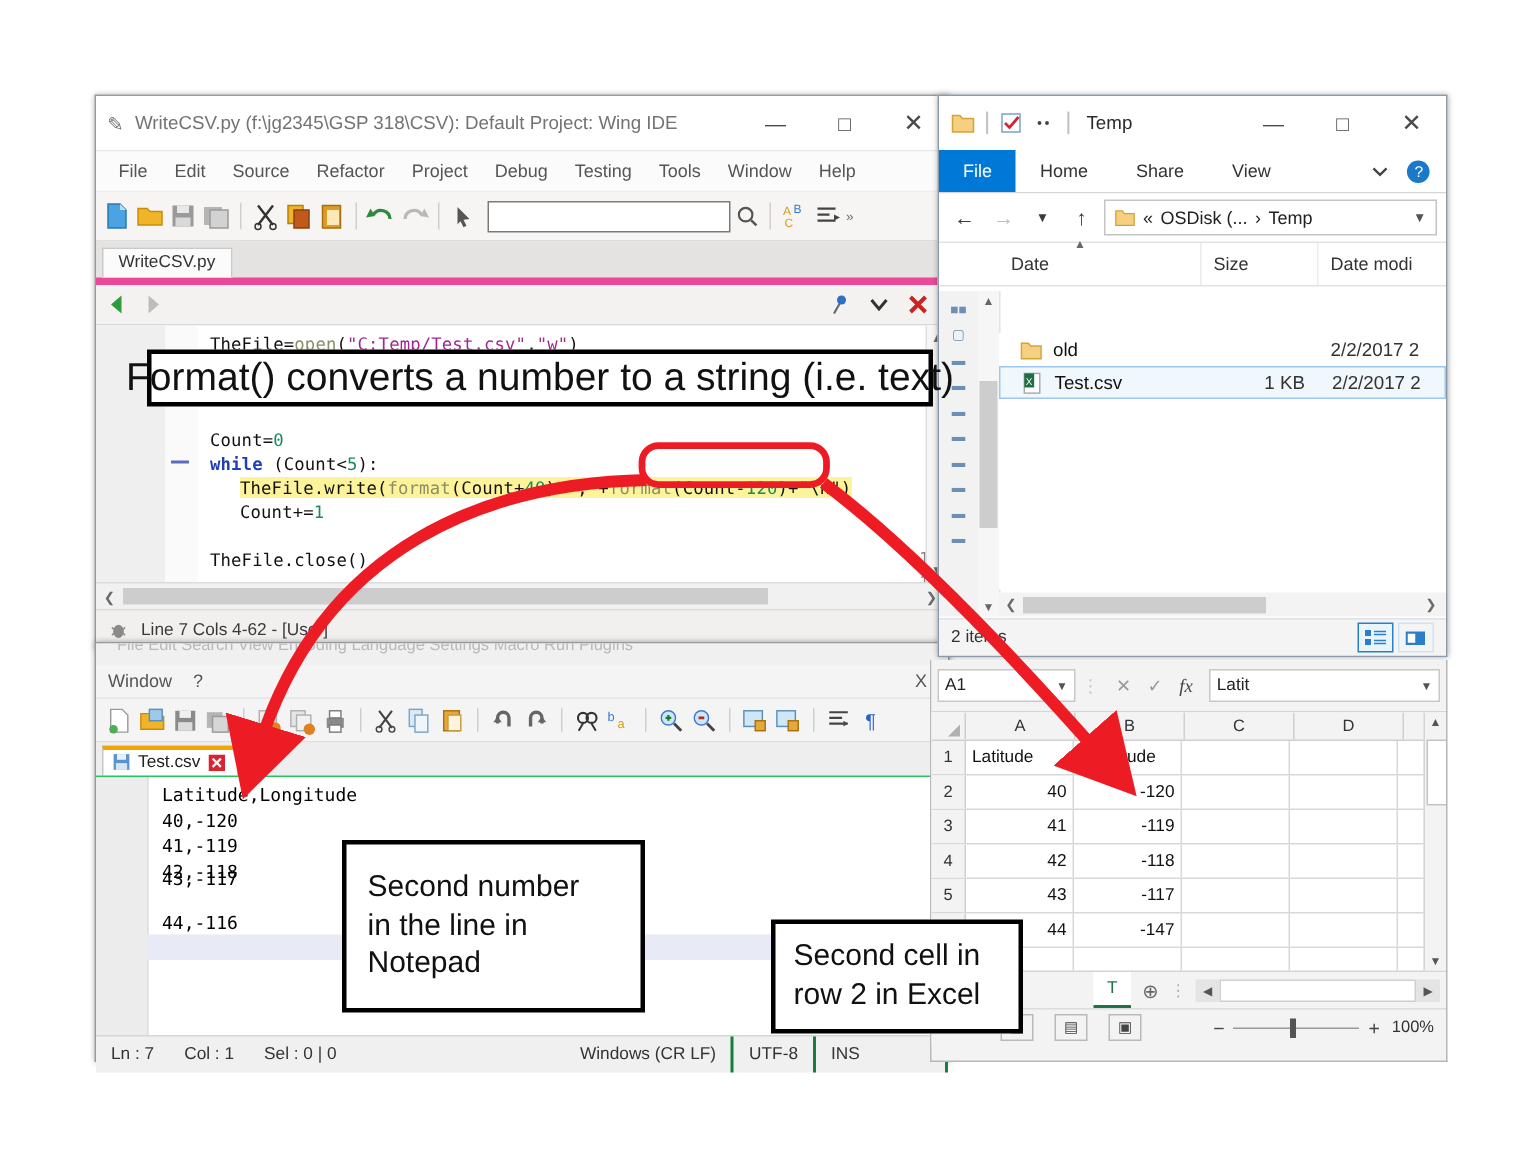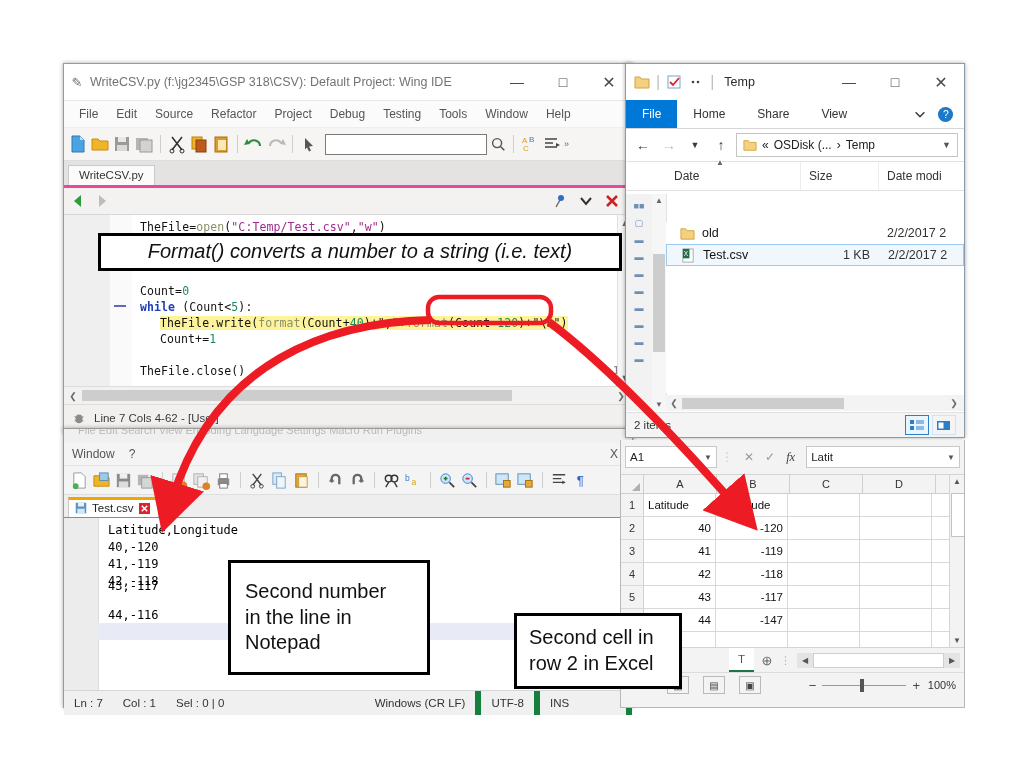--- a/index.html
+++ b/index.html
@@ -15,21 +15,21 @@
   #wing .titlebar{height:36px;display:flex;align-items:center;background:#ffffff;border-bottom:1px solid #e8e8e8;}
   #wing .tb-icon{width:26px;text-align:center;color:#6f6f6f;font-size:13px;}
   #wing .tb-title{flex:1;font-size:12.5px;color:#737373;white-space:nowrap;overflow:hidden;}
   .winbtn{width:46px;height:34px;display:flex;align-items:center;justify-content:center;color:#4a4a4a;font-size:14px;}
   .winbtn.close{font-size:16px;}
   #wing .menubar{height:26px;display:flex;align-items:center;padding-left:6px;background:#fbfbfb;border-bottom:1px solid #eeeeee;}
   #wing .menubar span{font-size:12px;color:#555;padding:0 9px;white-space:nowrap;}
   #wing .toolbar{height:32px;display:flex;align-items:center;padding:0 4px;background:#f6f5f4;border-bottom:1px solid #dedede;gap:2px;}
   #wing .tsep{width:1px;height:18px;background:#cfcfcf;margin:0 4px;}
   #wing .searchbox{width:160px;height:19px;border:1px solid #7a7a7a;background:#fff;margin-left:4px;}
-  #wing .tabstrip{height:24px;background:#e4e3e2;display:flex;align-items:flex-end;border-bottom:3px solid #ec4899;}
+  #wing .tabstrip{height:24px;background:#e4e3e2;display:flex;align-items:flex-end;border-bottom:5px solid #ec4899;}
   #wing .tabitem{background:#fbfbfb;border:1px solid #c9c9c9;border-bottom:none;padding:3px 10px 4px;font-size:11.5px;color:#333;margin-left:4px;}
   #wing .navbar{height:26px;display:flex;align-items:center;background:#f3f2f1;border-bottom:1px solid #d8d8d8;padding:0 6px;}
   #wing .navspacer{flex:1;}
   #wing .editor{position:relative;height:171px;background:#ffffff;overflow:hidden;}
   #wing .gutter{position:absolute;left:0;top:0;width:46px;height:100%;background:#efefef;border-right:1px solid #e2e2e2;}
   #wing .fold{position:absolute;left:46px;top:0;width:22px;height:100%;background:#fafafa;}
   #wing .lnum{position:absolute;right:6px;font-size:11px;color:#7d7d7d;font-family:"DejaVu Sans Mono",monospace;}
   #wing .codeline{position:absolute;left:76px;font-size:11.5px;font-family:"DejaVu Sans Mono",monospace;color:#111;white-space:pre;letter-spacing:.1px;}
   #wing .hl{background:#fdf39a;}
   .k-kw{color:#1f3fb5;font-weight:bold;}
@@ -52,21 +52,21 @@
   #npp .toolbar{height:28px;display:flex;align-items:center;background:#f4f4f4;border-bottom:1px solid #dfdfdf;padding:0 6px;gap:3px;}
   #npp .tsep{width:1px;height:16px;background:#cfcfcf;margin:0 4px;}
   #npp .tabstrip{height:22px;background:#eeeeee;display:flex;align-items:flex-end;}
   #npp .tabitem{background:#ffffff;border:1px solid #c8c8c8;border-bottom:none;border-top:3px solid #f0a500;padding:2px 8px 3px 6px;font-size:11.5px;color:#222;display:flex;align-items:center;gap:5px;margin-left:4px;}
   #npp .editor{position:relative;height:172px;background:#ffffff;border-top:1px solid #22c55e;overflow:hidden;}
   #npp .gutter{position:absolute;left:0;top:0;width:34px;height:100%;background:#ececec;border-right:1px solid #dcdcdc;}
   #npp .lnum{position:absolute;right:5px;font-size:11px;color:#9a9a9a;font-family:"DejaVu Sans Mono",monospace;}
   #npp .codeline{position:absolute;left:44px;font-size:12px;font-family:"DejaVu Sans Mono",monospace;color:#000;white-space:pre;}
   #npp .curline{position:absolute;left:34px;right:0;height:17px;background:#e8eaf6;}
   #npp .statusbar{height:24px;display:flex;align-items:center;background:#f0f0f0;border-top:1px solid #d6d6d6;font-size:11.5px;color:#333;}
-  #npp .sb-cell{padding:0 10px;height:100%;display:flex;align-items:center;border-right:6px solid #15803d;}
+  #npp .sb-cell{padding:0 10px;height:100%;display:flex;align-items:center;border-right:2px solid #15803d;}
 
   
   #expl{left:625px;top:63px;width:340px;height:375px;border:1px solid #8a9aa8;background:#ffffff;}
   #expl .titlebar{height:36px;display:flex;align-items:center;background:#ffffff;}
   #expl .qa{display:flex;align-items:center;gap:6px;padding-left:8px;}
   #expl .qtitle{font-size:12.5px;color:#2b2b2b;margin-left:10px;}
   #expl .ribbon{height:28px;display:flex;align-items:stretch;background:#ffffff;border-bottom:1px solid #d6d6d6;}
   #expl .rtab{display:flex;align-items:center;padding:0 16px;font-size:12px;color:#333;}
   #expl .rtab.active{background:#0078d7;color:#fff;}
   #expl .rright{margin-left:auto;display:flex;align-items:center;gap:10px;padding-right:10px;}
@@ -121,21 +121,21 @@
   #xl .vw{width:20px;height:16px;border:1px solid #b9b9b9;display:flex;align-items:center;justify-content:center;font-size:10px;color:#444;}
   #xl .zoomslider{display:flex;align-items:center;gap:6px;margin-left:auto;}
   #xl .zline{width:84px;height:1px;background:#9a9a9a;position:relative;}
   #xl .zknob{position:absolute;left:38px;top:-6px;width:4px;height:13px;background:#555;}
   #xl .zpct{font-size:11px;color:#333;min-width:30px;text-align:right;}
 
   
   .callout{position:absolute;background:#ffffff;border:3px solid #000;box-sizing:border-box;display:flex;align-items:center;justify-content:center;padding:4px 10px;}
   .callout span{font-size:19px;color:#111;line-height:1.28;}
   #callout1{left:98px;top:233px;width:524px;height:38px;}
-  #callout1 span{font-size:20px;white-space:nowrap;font-style:italic;}
+  #callout1 span{font-size:26px;white-space:nowrap;}
   #callout2{left:228px;top:560px;width:202px;height:115px;justify-content:flex-start;padding-left:14px;}
   #callout2 span{font-size:20px;}
   #callout3{left:514px;top:613px;width:168px;height:76px;justify-content:flex-start;padding-left:12px;}
   #callout3 span{font-size:20px;}
 
   .ov{position:absolute;left:0;top:0;width:1024px;height:768px;pointer-events:none;}
   .scrollarrow{font-size:9px;color:#6a6a6a;}
 </style>
 </head>
 <body>

